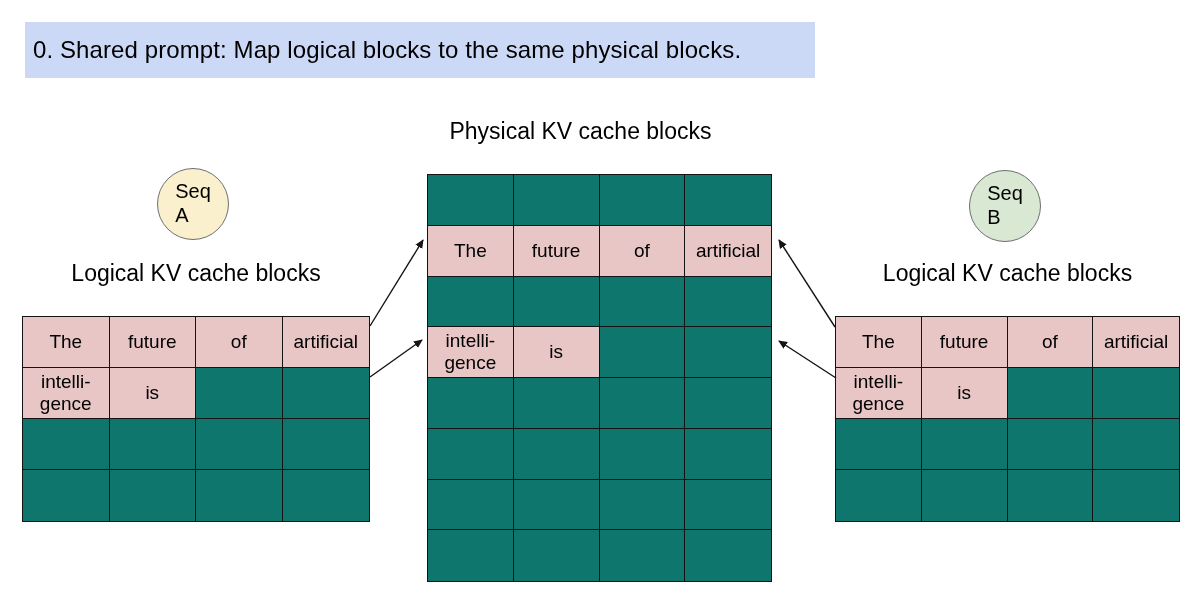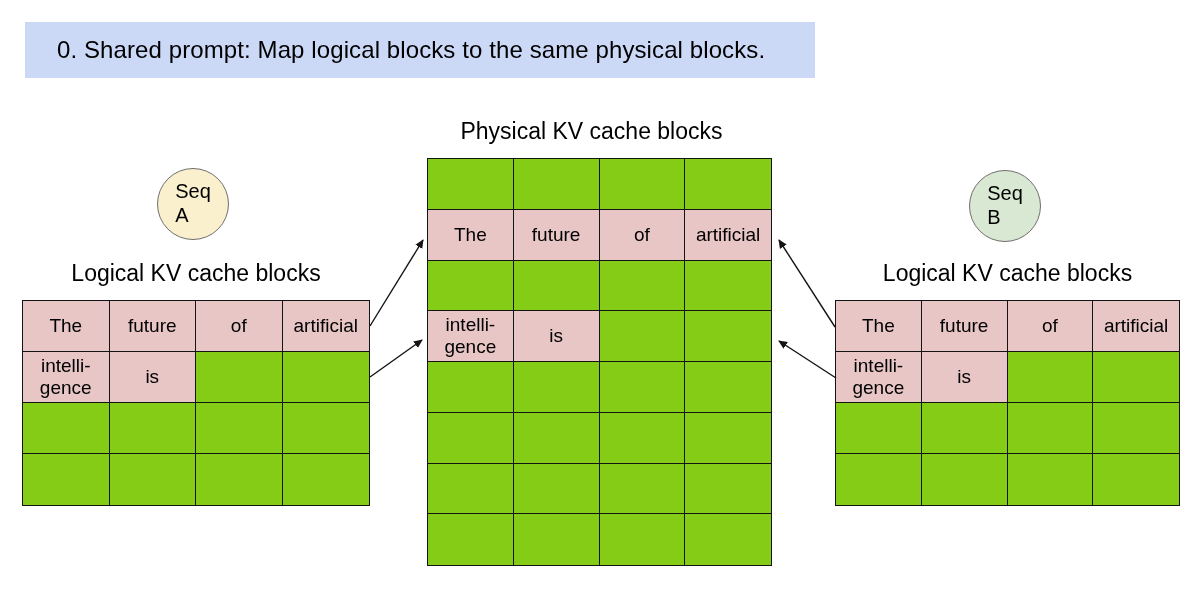--- a/index.html
+++ b/index.html
@@ -20,36 +20,36 @@
   
   .banner {
     position: absolute;
     left: 25px;
     top: 22px;
     width: 790px;
     height: 56px;
     background: var(--banner-bg);
     display: flex;
     align-items: center;
-    padding-left: 32px;
+    padding-left: 8px;
     box-sizing: border-box;
     font-size: 24px;
     letter-spacing: 0.1px;
   }
 
   
   .table-title {
     position: absolute;
     text-align: center;
     font-size: 23px;
     height: 28px;
     line-height: 28px;
     white-space: nowrap;
   }
-  #physical-title { left: 419px; top: 117px; width: 345px; }
+  #physical-title { left: 408px; top: 117px; width: 345px; }
   #left-title     { left: 22px;  top: 259px; width: 348px; }
   #right-title    { left: 835px; top: 259px; width: 345px; }
 
   
   .seq-badge {
     position: absolute;
     width: 72px;
     height: 72px;
     border-radius: 50%;
     border: 1.6px solid var(--circle-border);
@@ -63,21 +63,22 @@
   }
   #seq-a { left: 157px; top: 168px; background: var(--seq-a-bg); }
   #seq-b { left: 969px; top: 170px; background: var(--seq-b-bg); }
 
   
   .grid {
     position: absolute;
     display: grid;
     border: 1.5px solid var(--border);
     box-sizing: border-box;
-    background: #84cc16;
+    background: #0f766e;
+    margin-top: 16px;
   }
   #physical-grid {
     left: 427px; top: 158px;
     width: 345px; height: 408px;
     grid-template-columns: repeat(4, 1fr);
     grid-template-rows: repeat(8, 1fr);
   }
   #left-grid {
     left: 22px; top: 300px;
     width: 348px; height: 206px;

